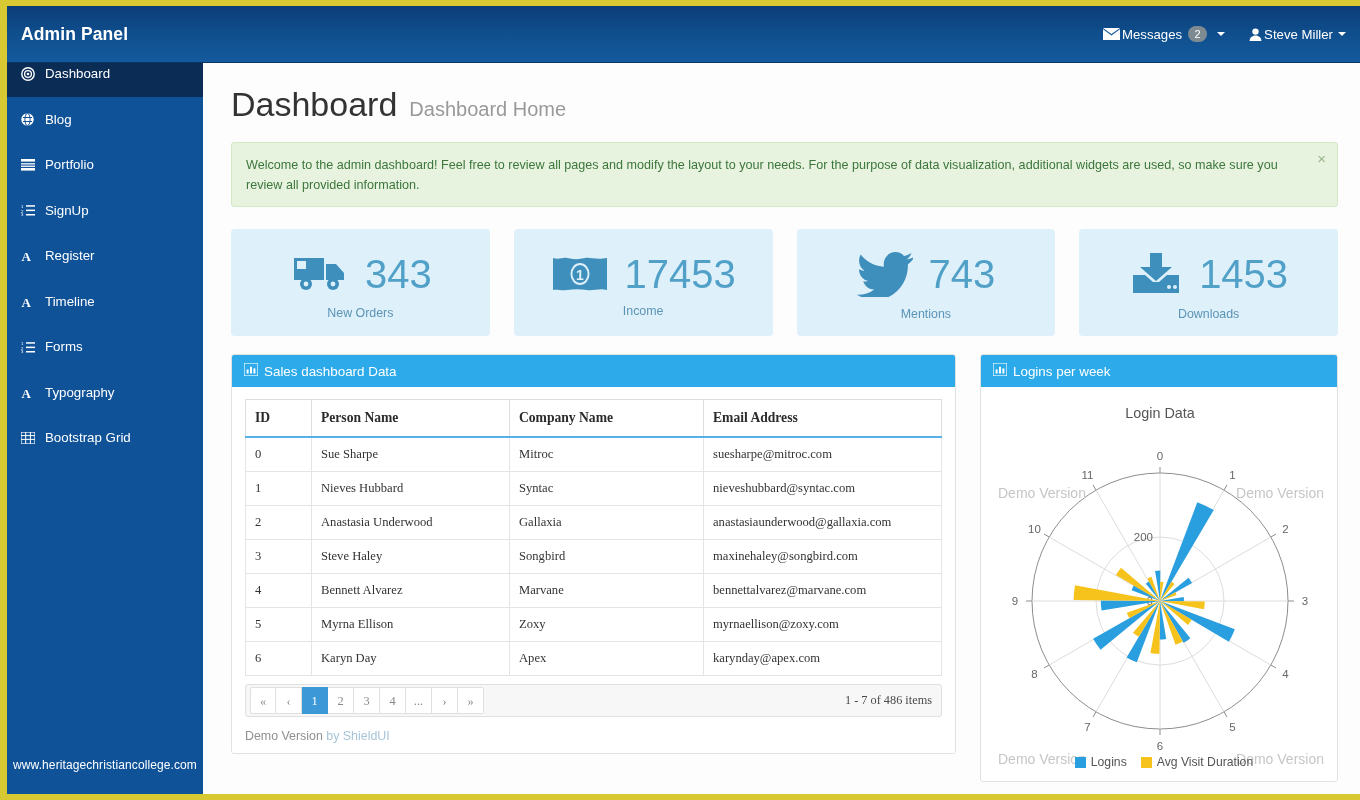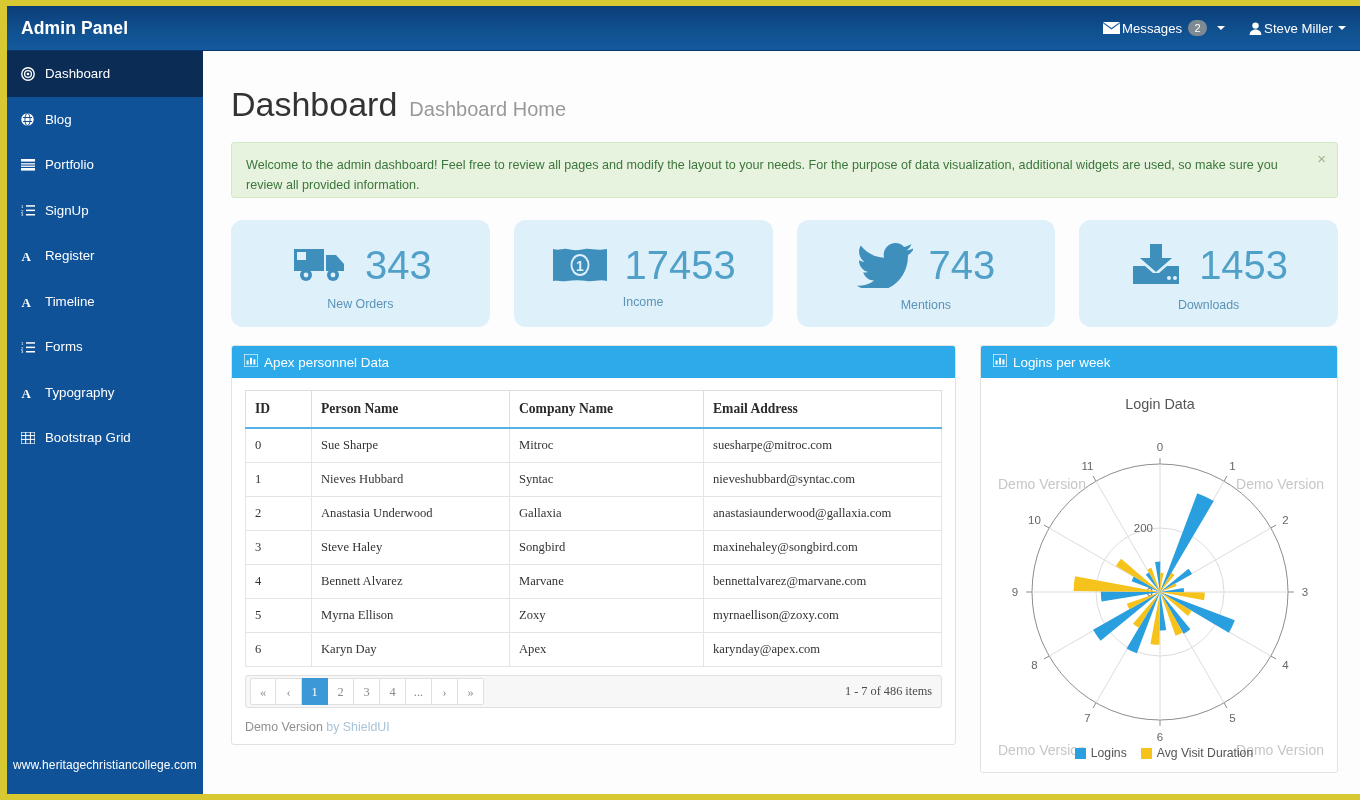--- a/index.html
+++ b/index.html
@@ -22,21 +22,21 @@
     border-left: 7px solid #d8c832;
     border-bottom: 6px solid #d8c832;
     border-right: 0;
     overflow: hidden;
   }
 
   
   #navbar {
     position: absolute;
     top: 0; left: 0; right: 0;
-    height: 45px;
+    height: 57px;
     background: linear-gradient(to bottom, #0b3d78 0%, #10508f 55%, #135a9e 100%);
     border-bottom: 1px solid #0a3566;
     display: flex;
     align-items: center;
     justify-content: space-between;
     padding: 0 14px 0 14px;
     z-index: 20;
   }
   #brand {
     color: #ffffff;
@@ -148,21 +148,21 @@
     margin-left: 12px;
     font-weight: normal;
   }
 
   
   #alert {
     position: relative;
     background: #e7f3de;
     border: 1px solid #d4e8c6;
     border-radius: 3px;
-    padding: 13px 34px 2px 14px;
+    padding: 13px 34px 11px 14px;
     color: #3c763d;
     font-size: 12.6px;
     line-height: 1.55;
     margin-bottom: 22px;
   }
   #alert-close {
     position: absolute;
     top: 8px; right: 11px;
     color: #9cb58e;
     font-size: 15px;
@@ -172,21 +172,21 @@
 
   
   #stats {
     display: flex;
     gap: 24px;
     margin-bottom: 18px;
   }
   .stat-card {
     flex: 1;
     background: #def0fa;
-    border-radius: 12px;
+    border-radius: 4px;
     height: 107px;
     display: flex;
     flex-direction: column;
     align-items: center;
     justify-content: center;
     padding-top: 6px;
   }
   .stat-top {
     display: flex;
     align-items: center;
@@ -549,21 +549,21 @@
       <div class="panel" id="panel-table">
         <div class="panel-head">
           <span>
             <svg width="14" height="13" viewBox="0 0 14 13">
               <rect x="0" y="0" width="14" height="13" fill="none" stroke="#fff" stroke-width="1.2"></rect>
               <rect x="2.6" y="6.5" width="2" height="4" fill="#fff"></rect>
               <rect x="6" y="3.8" width="2" height="6.7" fill="#fff"></rect>
               <rect x="9.4" y="5.4" width="2" height="5.1" fill="#fff"></rect>
             </svg>
           </span>
-          <span>Apex personnel Data</span>
+          <span>Sales dashboard Data</span>
         </div>
 
         <div class="panel-body">
           <table class="grid">
             <colgroup>
               <col class="c-id">
                 <col class="c-name">
                 <col class="c-comp">
                 <col>
             </colgroup>

